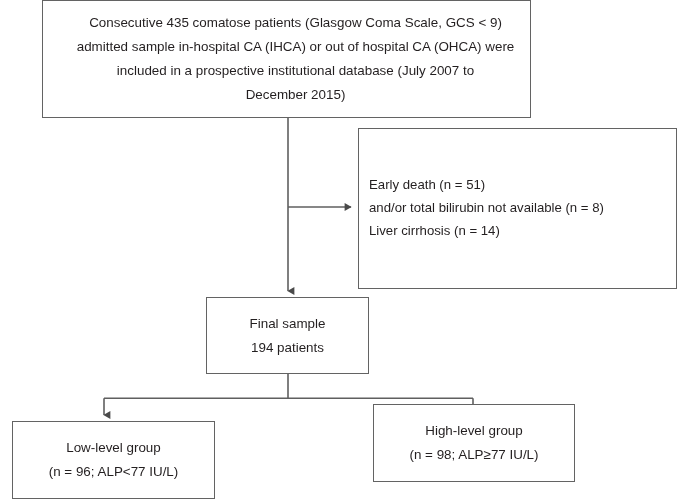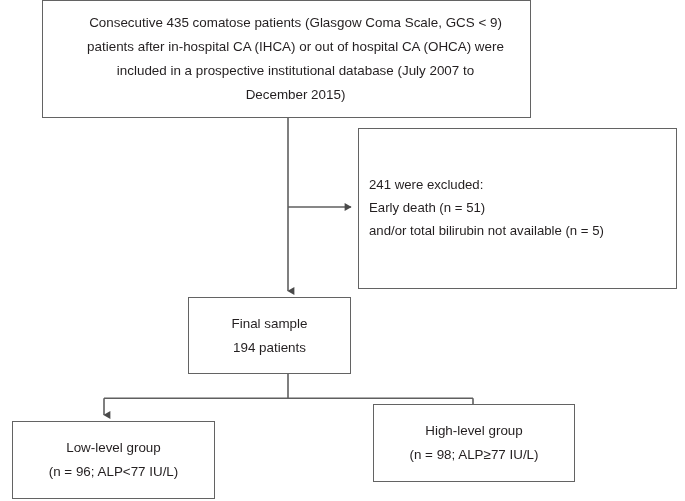--- a/index.html
+++ b/index.html
@@ -56,21 +56,21 @@
     left: 42px;  top: 0px;
     width: 489px; height: 118px; padding-left: 28px;
   }
   #box-excluded {
     left: 358px; top: 128px;
     width: 319px; height: 161px;
     font-size: 13.2px;
     line-height: 1.72;
   }
   #box-final {
-    left: 188px; top: 297px;
+    left: 206px; top: 297px;
     width: 163px; height: 77px;
   }
   #box-low {
     left: 12px;   top: 421px;
     width: 203px; height: 78px;
   }
   #box-high {
     left: 373px; top: 404px;
     width: 202px; height: 78px;
   }
@@ -101,29 +101,29 @@
     <g>
       <line x1="288" y1="374" x2="288" y2="398.2" stroke="#5f5f5f" stroke-width="1.6"></line>
       <line x1="104" y1="398.2" x2="473" y2="398.2" stroke="#5f5f5f" stroke-width="1.6"></line>
       <line x1="104" y1="398.2" x2="104" y2="415" stroke="#5f5f5f" stroke-width="1.6" marker-end="url(#arrow-down)"></line>
       <line x1="473" y1="398.2" x2="473" y2="415" stroke="#5f5f5f" stroke-width="1.6" marker-end="url(#arrow-down)"></line>
     </g>
   </svg>
 
   <div class="node-box center-node" id="box-enrolled">
     <span class="line">Consecutive 435 comatose patients (Glasgow Coma Scale, GCS &lt; 9)</span>
-    <span class="line">patients after in-hospital CA (IHCA) or out of hospital CA (OHCA) were</span>
+    <span class="line">admitted sample in-hospital CA (IHCA) or out of hospital CA (OHCA) were</span>
     <span class="line">included in a prospective institutional database (July 2007 to</span>
     <span class="line">December 2015)</span>
   </div>
 
   <div class="node-box left-node" id="box-excluded">
-    <span class="line">241 were excluded:</span>
     <span class="line">Early death (n = 51)</span>
-    <span class="line">and/or total bilirubin not available (n = 5)</span>
+    <span class="line">and/or total bilirubin not available (n = 8)</span>
+    <span class="line">Liver cirrhosis (n = 14)</span>
   </div>
 
   <div class="node-box center-node" id="box-final">
     <span class="line">Final sample</span>
     <span class="line">194 patients</span>
   </div>
 
   <div class="node-box center-node" id="box-low">
     <span class="line">Low-level group</span>
     <span class="line">(n = 96; ALP&lt;77 IU/L)</span>

